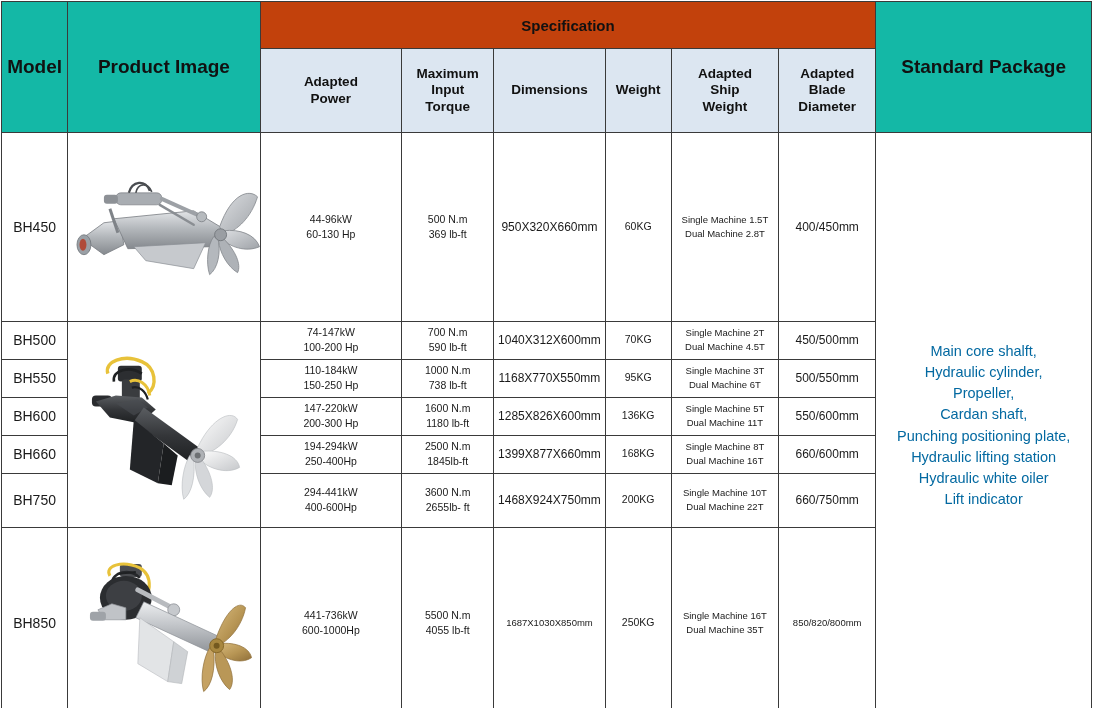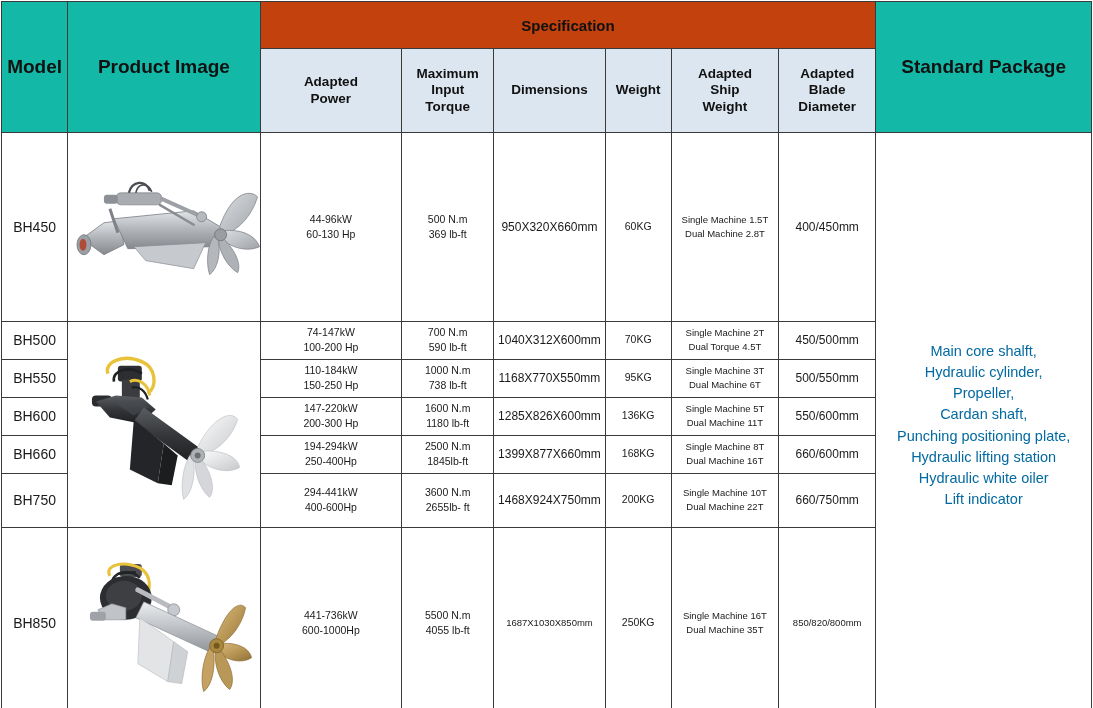--- a/index.html
+++ b/index.html
@@ -254,21 +254,21 @@
         <span>100-200 Hp</span>
       </td>
       <td class="cell two-line">
         <span>700 N.m</span>
         <span>590 lb-ft</span>
       </td>
       <td class="cell-dim">1040X312X600mm</td>
       <td class="cell">70KG</td>
       <td class="cell-ship two-line">
         <span>Single Machine 2T</span>
-        <span>Dual Torque 4.5T</span>
+        <span>Dual Machine 4.5T</span>
       </td>
       <td class="cell-dim">450/500mm</td>
     </tr>
 
     <tr style="height:38px">
       <td class="cell-model">BH550</td>
       <td class="cell two-line">
         <span>110-184kW</span>
         <span>150-250 Hp</span>
       </td>

